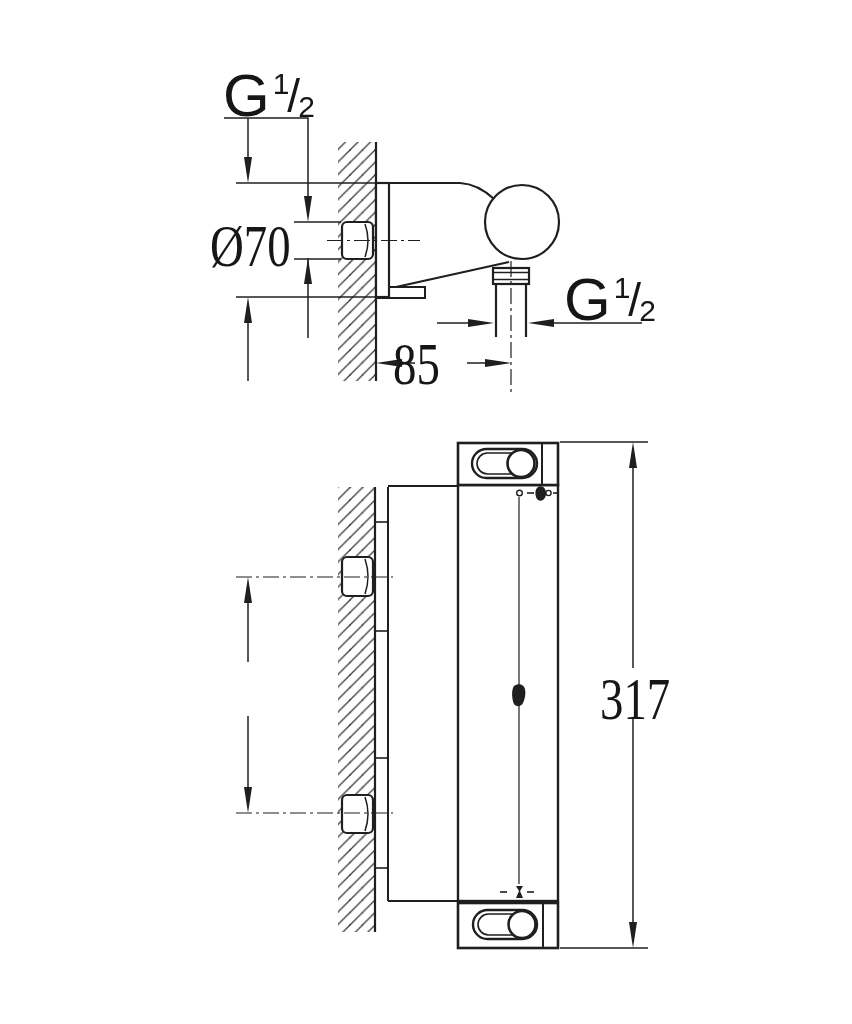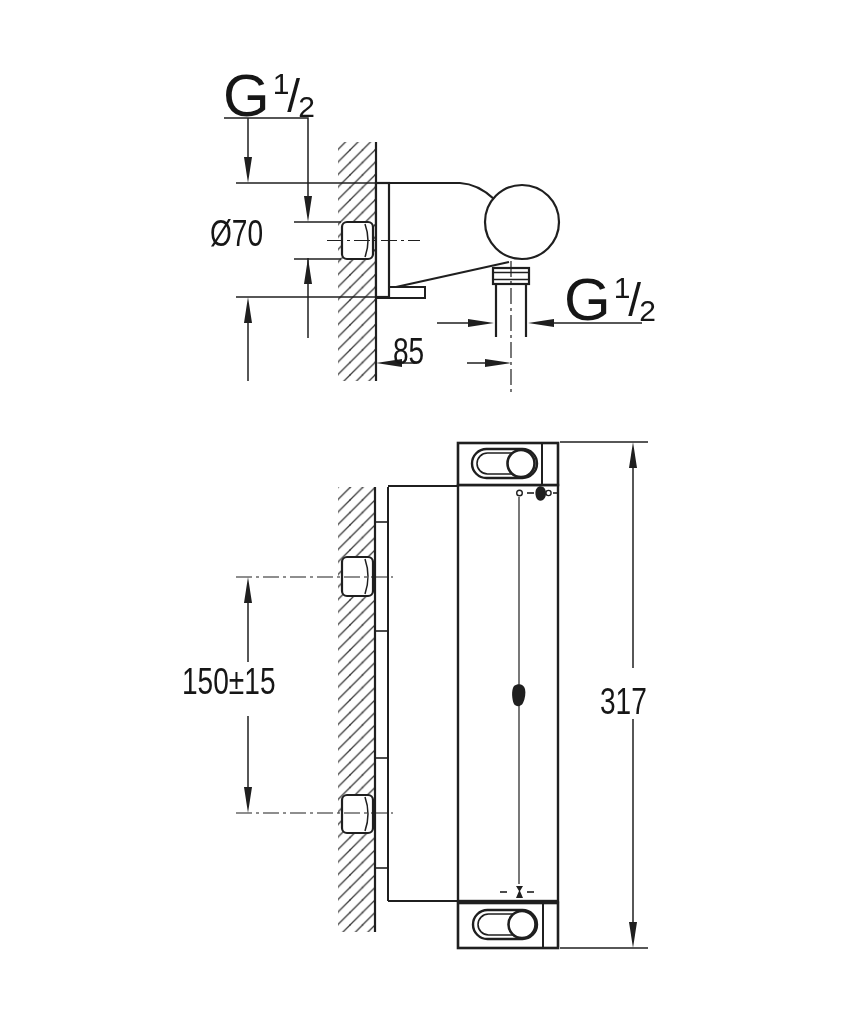--- a/index.html
+++ b/index.html
@@ -6,24 +6,25 @@
   .canvas{
     position:relative;
     width:852px;height:1024px;
     background:#ffffff;
     overflow:hidden;
     font-family:"Liberation Sans", sans-serif;
   }
   .canvas svg{position:absolute;left:0;top:0;}
   .dim-label{
     position:absolute;
-    font-size:36px;
+    font-size:60px;
     line-height:1;
     color:#161616;
     white-space:nowrap;
+    font-family:Liberation Serif, serif;
   }
   .squeeze{
     display:inline-block;
     transform:scaleX(0.78);
     transform-origin:0 0;
     white-space:nowrap;
   }
   .gfrac{
     position:absolute;
     display:flex;
@@ -189,21 +190,18 @@
     <span class="g">G</span>
     <span class="num">1</span>
     <span class="slash">/</span>
     <span class="den">2</span>
   </div>
 
   <div class="dim-label" style="left:393px;top:334px">
     <span class="squeeze">85</span>
   </div>
 
-  <div class="dim-label" style="left:182px;top:664px">
-    <span class="squeeze">150±15</span>
-  </div>
-
-  <div class="dim-label" style="left:600px;top:684px">
+
+  <div class="dim-label" style="left:600px;top:669px">
     <span class="squeeze">317</span>
   </div>
 
 </div>
 
 </body></html>

